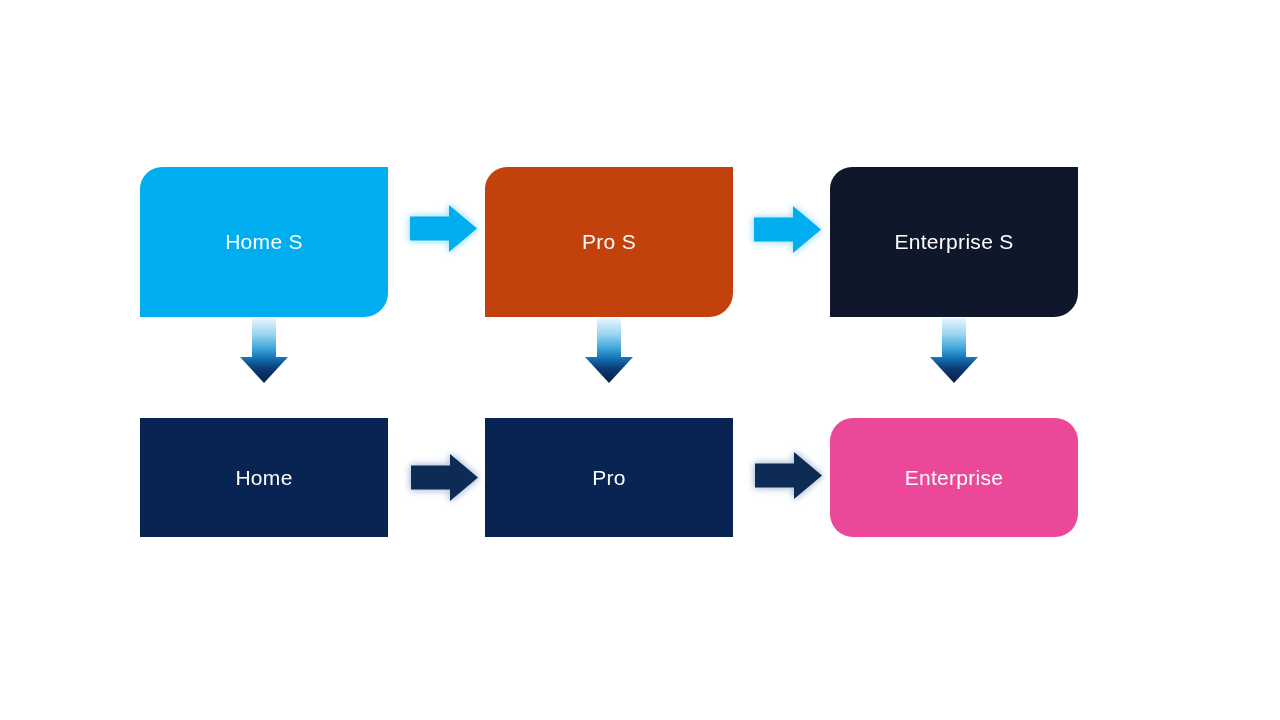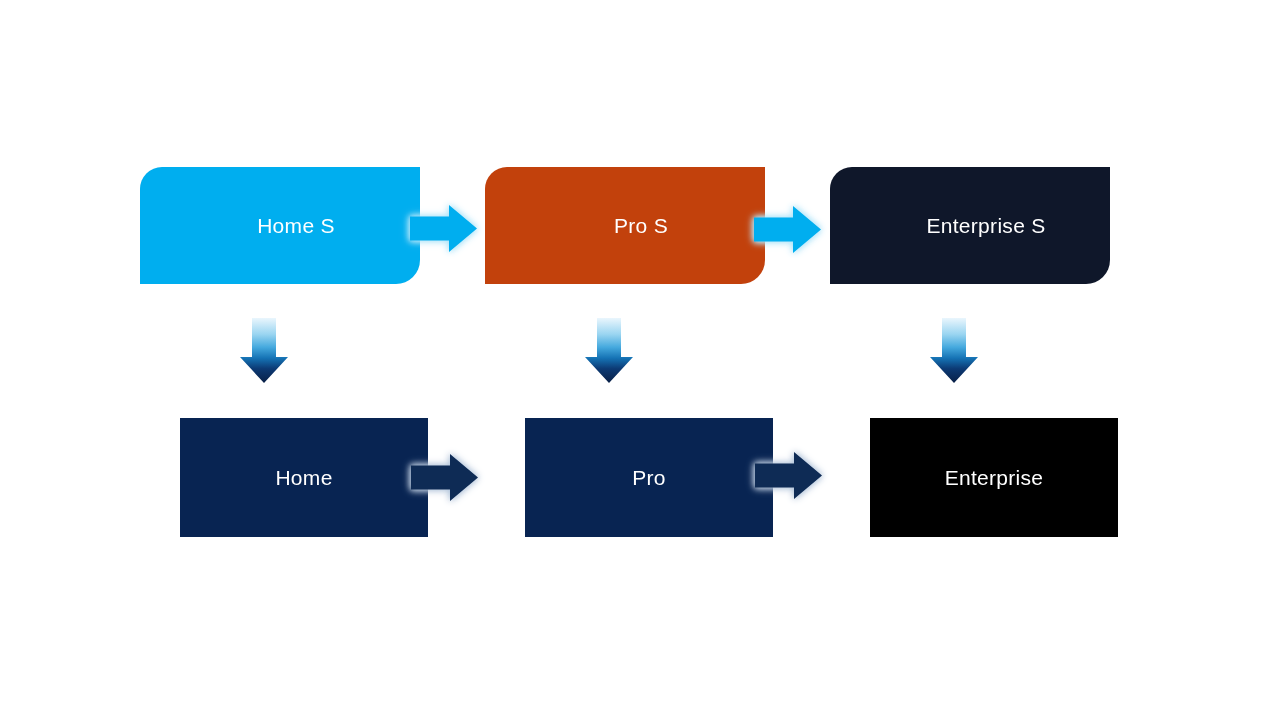--- a/index.html
+++ b/index.html
@@ -10,28 +10,28 @@
     background: #ffffff;
     overflow: hidden;
     font-family: "Liberation Sans", sans-serif;
   }
   .column { position: absolute; top: 0; height: 720px; width: 248px; }
   .col-0 { left: 140px; }
   .col-1 { left: 485px; }
   .col-2 { left: 830px; }
   .top-box {
     position: absolute; left: 0; top: 167px;
-    width: 248px; height: 117px;
+    width: 248px; height: 150px;
     border-radius: 22px 0 24px 0;
-    display: flex; align-items: center; justify-content: center; padding-left: 32px;
+    display: flex; align-items: center; justify-content: center;
   }
   .bottom-box {
     position: absolute; left: 0; top: 418px;
     width: 248px; height: 119px;
-    display: flex; align-items: center; justify-content: center; margin-left: 40px;
+    display: flex; align-items: center; justify-content: center;
   }
   .box-label {
     color: #ffffff;
     font-size: 21px;
     letter-spacing: 0.3px;
     white-space: nowrap;
   }
   .down-arrow { position: absolute; left: 100px; top: 318px; }
   .right-arrow { position: absolute; }
   .right-arrow.glow-light {
@@ -88,21 +88,21 @@
     </div>
   </div>
 
   <div class="column col-2">
     <div class="top-box" style="background-color: #0f172a;">
       <span class="box-label">Enterprise S</span>
     </div>
     <svg class="down-arrow" width="48" height="65" viewBox="0 0 48 65">
       <polygon points="12,0 36,0 36,39 48,39 24,65 0,39 12,39" fill="url(#downGrad)"></polygon>
     </svg>
-    <div class="bottom-box" style="background-color: #000000;">
+    <div class="bottom-box" style="background-color: #ec4899; border-radius: 23px;">
       <span class="box-label">Enterprise</span>
     </div>
   </div>
 
   <svg class="right-arrow glow-light ra-0t" width="67" height="47" viewBox="0 0 67 47">
     <polygon points="0,11.5 39,11.5 39,0 67,23.5 39,47 39,35.5 0,35.5" fill="#00AEEF"></polygon>
   </svg>
   <svg class="right-arrow glow-light ra-1t" width="67" height="47" viewBox="0 0 67 47">
     <polygon points="0,11.5 39,11.5 39,0 67,23.5 39,47 39,35.5 0,35.5" fill="#00AEEF"></polygon>
   </svg>

